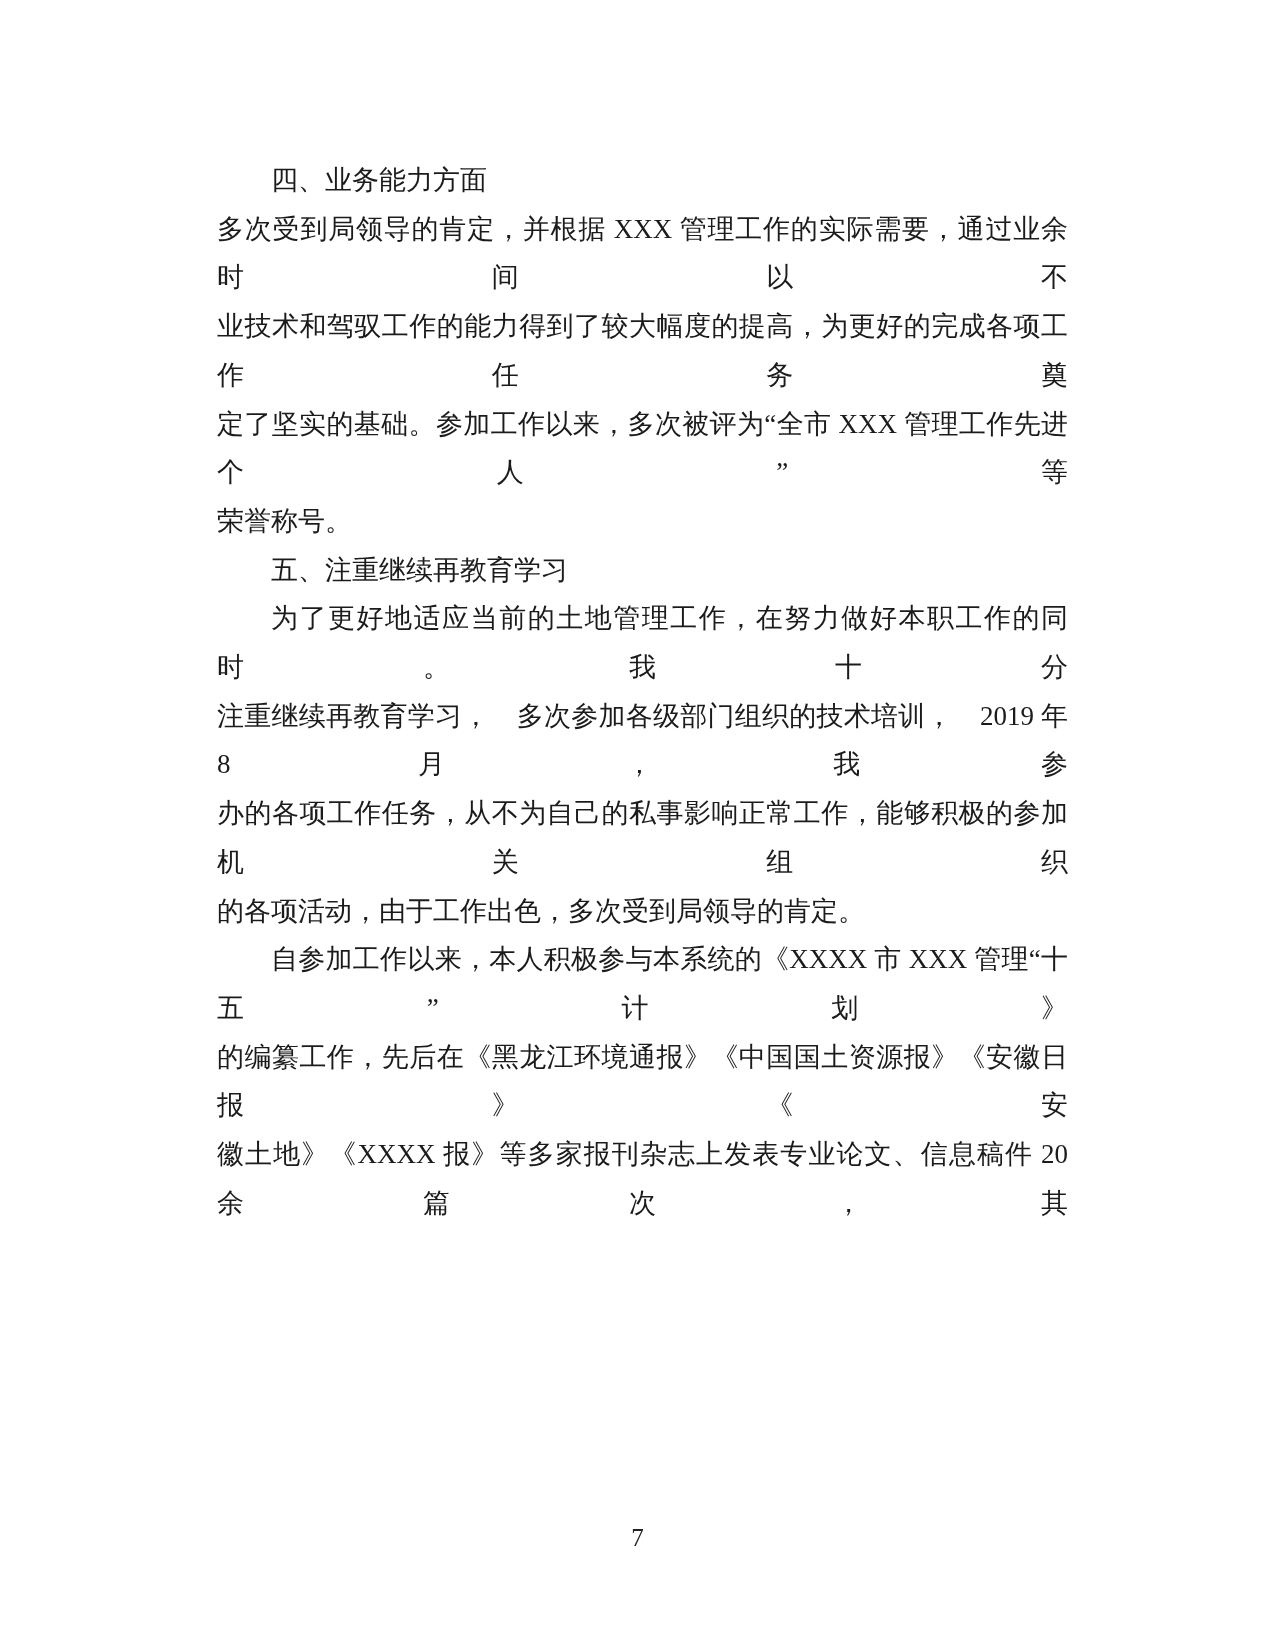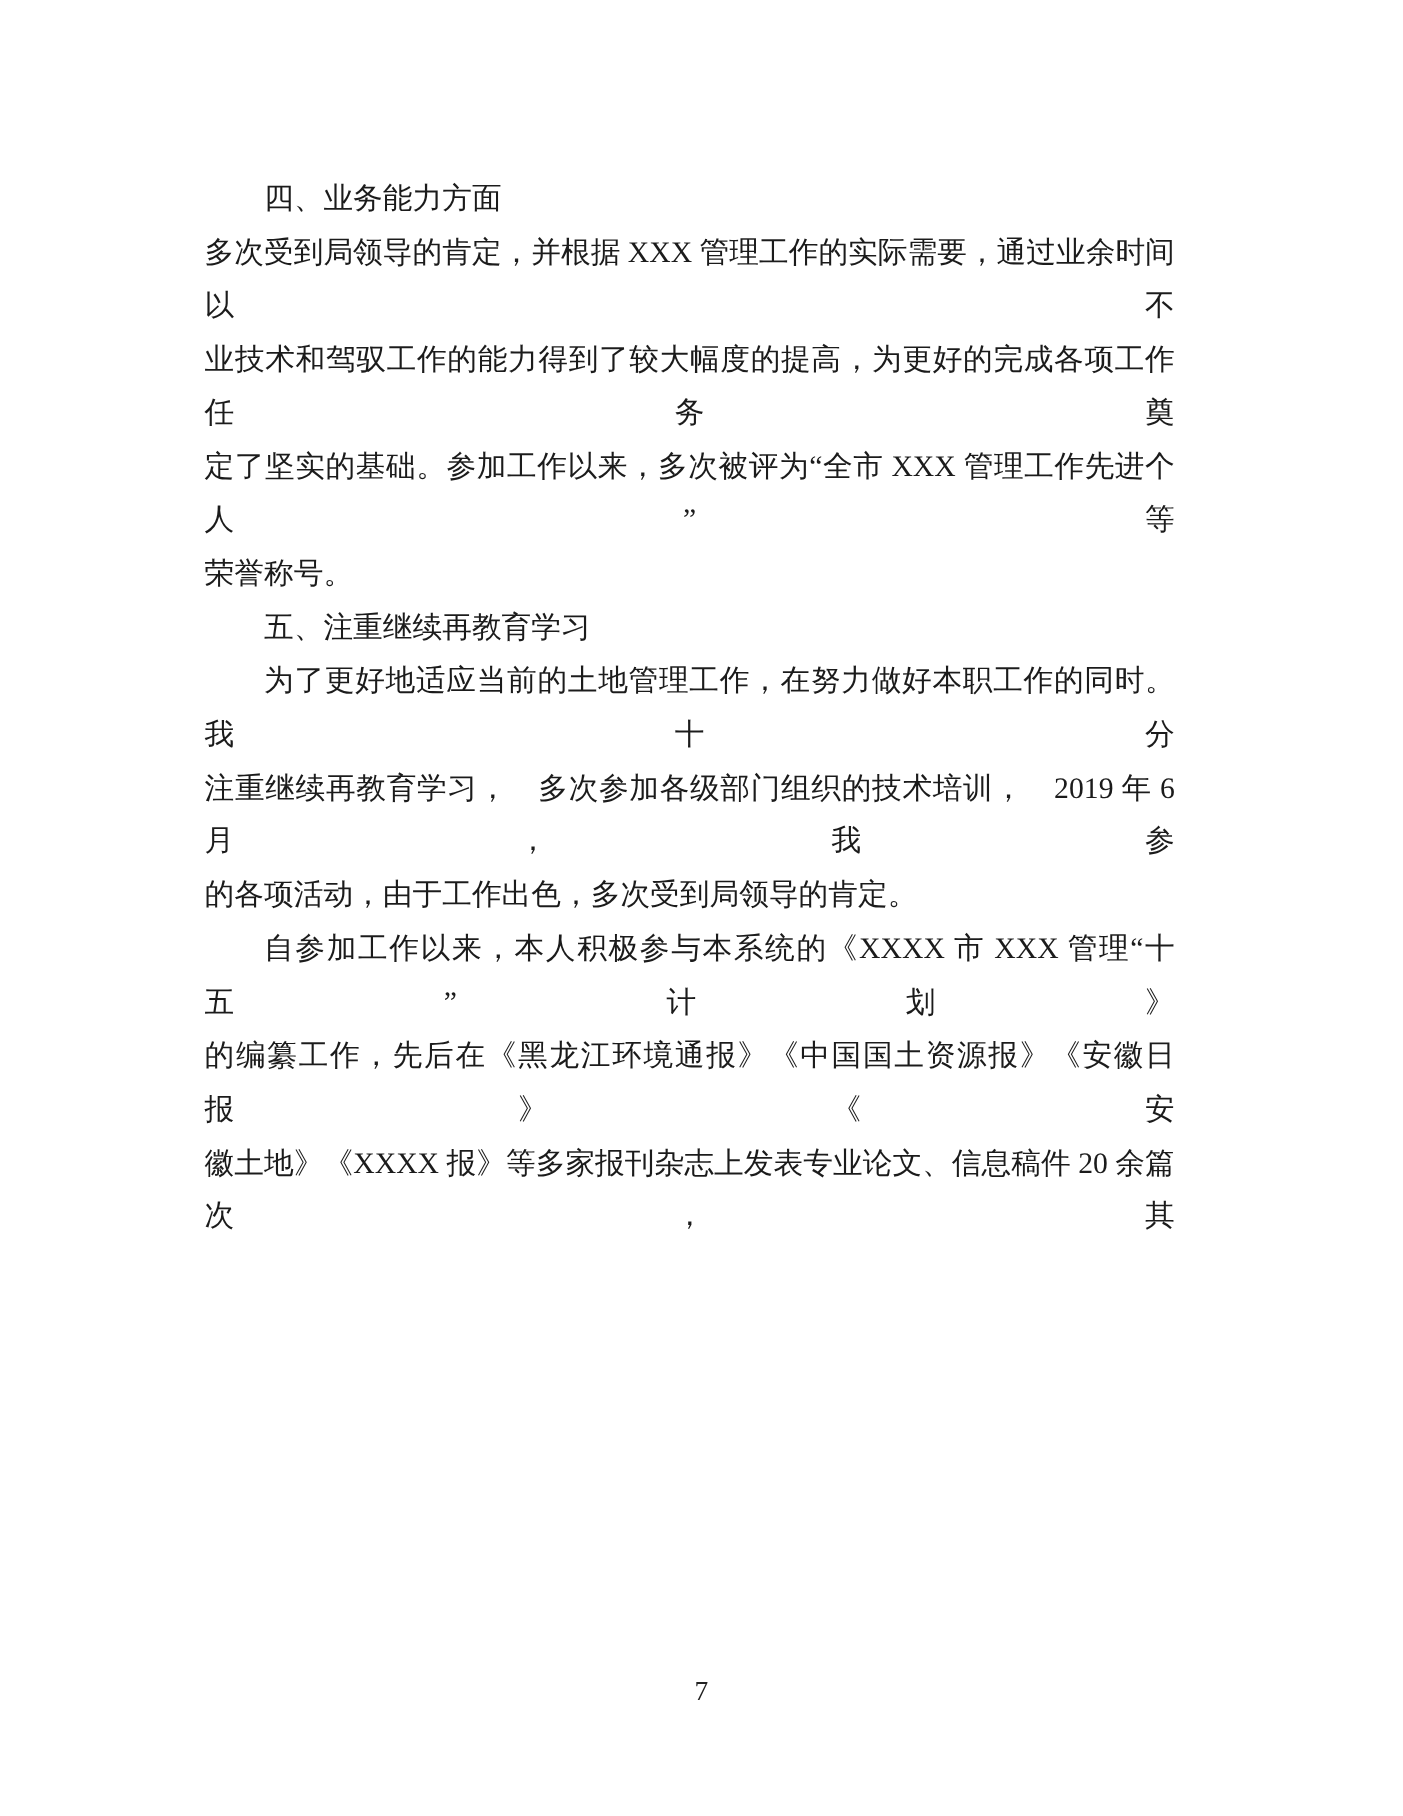--- a/index.html
+++ b/index.html
@@ -20,20 +20,21 @@
     position: absolute;
     left: 186px;
     top: 156px;
     width: 882px;
     font-size: 27px;
     line-height: 48.7px;
   }
   .line {
     text-align: justify;
     text-align-last: justify;
+    margin-left: 31px;
   }
   .line.indent {
     text-indent: 54px;
   }
   .line.plain {
     text-align: left;
     text-align-last: left;
   }
   .footer {
     position: absolute;
@@ -51,21 +52,22 @@
 
 <div class="page">
   <div class="content">
       <div class="line indent plain">四、业务能力方面</div>
       <div class="line">多次受到局领导的肯定，并根据 XXX 管理工作的实际需要，通过业余时间以不</div>
       <div class="line">业技术和驾驭工作的能力得到了较大幅度的提高，为更好的完成各项工作任务奠</div>
       <div class="line">定了坚实的基础。参加工作以来，多次被评为“全市 XXX 管理工作先进个人”等</div>
       <div class="line plain">荣誉称号。</div>
       <div class="line indent plain">五、注重继续再教育学习</div>
       <div class="line indent">为了更好地适应当前的土地管理工作，在努力做好本职工作的同时。我十分</div>
-      <div class="line">注重继续再教育学习，　多次参加各级部门组织的技术培训，　2019 年 6 月，我参</div>
+      <div class="line">注重继续再教育学习，　多次参加各级部门组织的技术培训，　2019 年 8 月，我参</div>
+      <div class="line">办的各项工作任务，从不为自己的私事影响正常工作，能够积极的参加机关组织</div>
       <div class="line plain">的各项活动，由于工作出色，多次受到局领导的肯定。</div>
       <div class="line indent">自参加工作以来，本人积极参与本系统的《XXXX 市 XXX 管理“十五”计划》</div>
       <div class="line">的编纂工作，先后在《黑龙江环境通报》《中国国土资源报》《安徽日报》《安</div>
       <div class="line">徽土地》《XXXX 报》等多家报刊杂志上发表专业论文、信息稿件 20 余篇次，其</div>
     </div>
   <div class="footer">
     <span>7</span>
   </div>
 </div>
 

